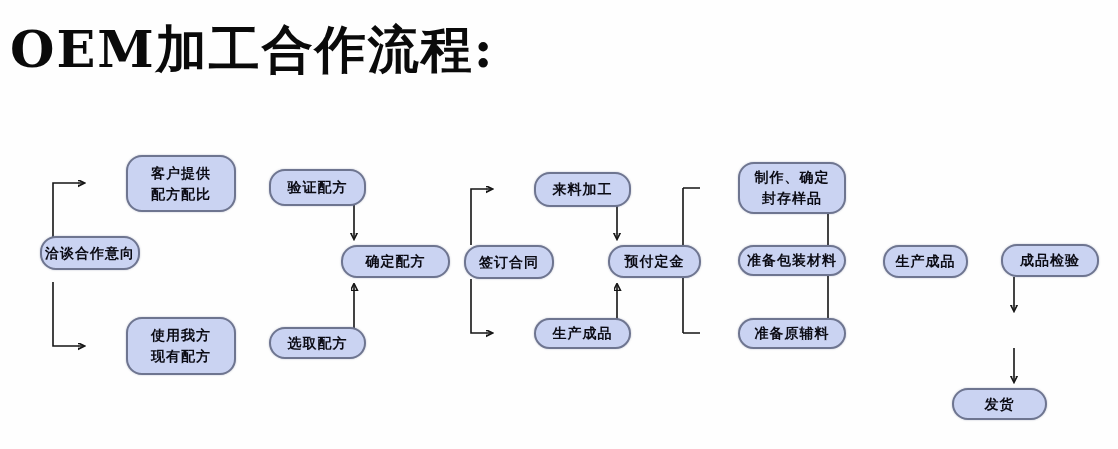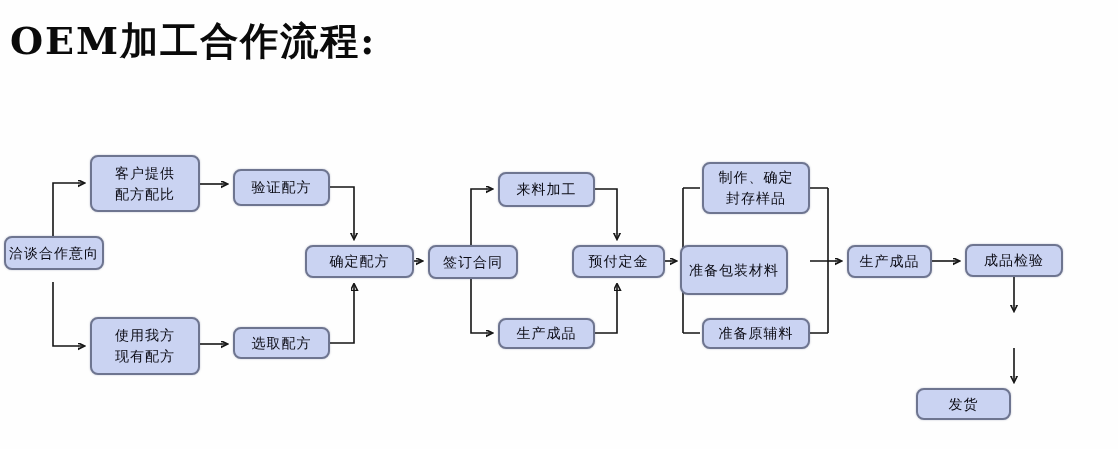--- a/index.html
+++ b/index.html
@@ -18,21 +18,21 @@
     position:relative;
     width:1118px;
     height:449px;
     background:var(--bg);
     overflow:hidden;
   }
   .page-title{
     position:absolute;
     left:10px;
     top:16px;
-    font-size:38px;
+    font-size:51px;
     font-weight:bold;
     color:#0a0a0a;
     letter-spacing:2px;
     font-family:"DejaVu Serif","Liberation Serif",serif;
     white-space:nowrap;
   }
   .connectors{
     position:absolute;
     left:0;top:0;
     width:1118px;height:449px;
@@ -42,29 +42,30 @@
     stroke:var(--arrow);
     stroke-width:1.6;
   }
   .node{
     position:absolute;
     display:flex;
     align-items:center;
     justify-content:center;
     background:var(--node-fill);
     border:2px solid var(--node-border);
-    border-radius:8px;
+    border-radius:16px;
     color:var(--text);
     font-size:14px;
-    font-weight:normal;
+    font-weight:bold;
     letter-spacing:1px;
     text-align:center;
     white-space:pre-line;
     line-height:1.5;
     box-shadow:0 0 2px rgba(60,70,110,0.35);
+    margin-left:36px;
   }
 </style>
 </head>
 <body>
 
 <div class="canvas">
 
   <div class="page-title">OEM加工合作流程:</div>
 
   <svg class="connectors" viewBox="0 0 1118 449" xmlns="http://www.w3.org/2000/svg">
@@ -100,19 +101,19 @@
   <div class="node" style="left:90px;top:317px;width:110px;height:58px">使用我方
 现有配方</div>
   <div class="node" style="left:233px;top:327px;width:97px;height:32px">选取配方</div>
   <div class="node" style="left:305px;top:245px;width:109px;height:33px">确定配方</div>
   <div class="node" style="left:428px;top:245px;width:90px;height:34px">签订合同</div>
   <div class="node" style="left:498px;top:172px;width:97px;height:35px">来料加工</div>
   <div class="node" style="left:498px;top:318px;width:97px;height:31px">生产成品</div>
   <div class="node" style="left:572px;top:245px;width:93px;height:33px">预付定金</div>
   <div class="node" style="left:702px;top:162px;width:108px;height:52px">制作、确定
 封存样品</div>
-  <div class="node" style="left:680px;top:245px;width:108px;height:50px">准备包装材料</div>
+  <div class="node" style="left:702px;top:245px;width:108px;height:31px">准备包装材料</div>
   <div class="node" style="left:702px;top:318px;width:108px;height:31px">准备原辅料</div>
   <div class="node" style="left:847px;top:245px;width:85px;height:33px">生产成品</div>
   <div class="node" style="left:965px;top:244px;width:98px;height:33px">成品检验</div>
   <div class="node" style="left:916px;top:388px;width:95px;height:32px">发货</div>
 
 </div>
 
 </body></html>

